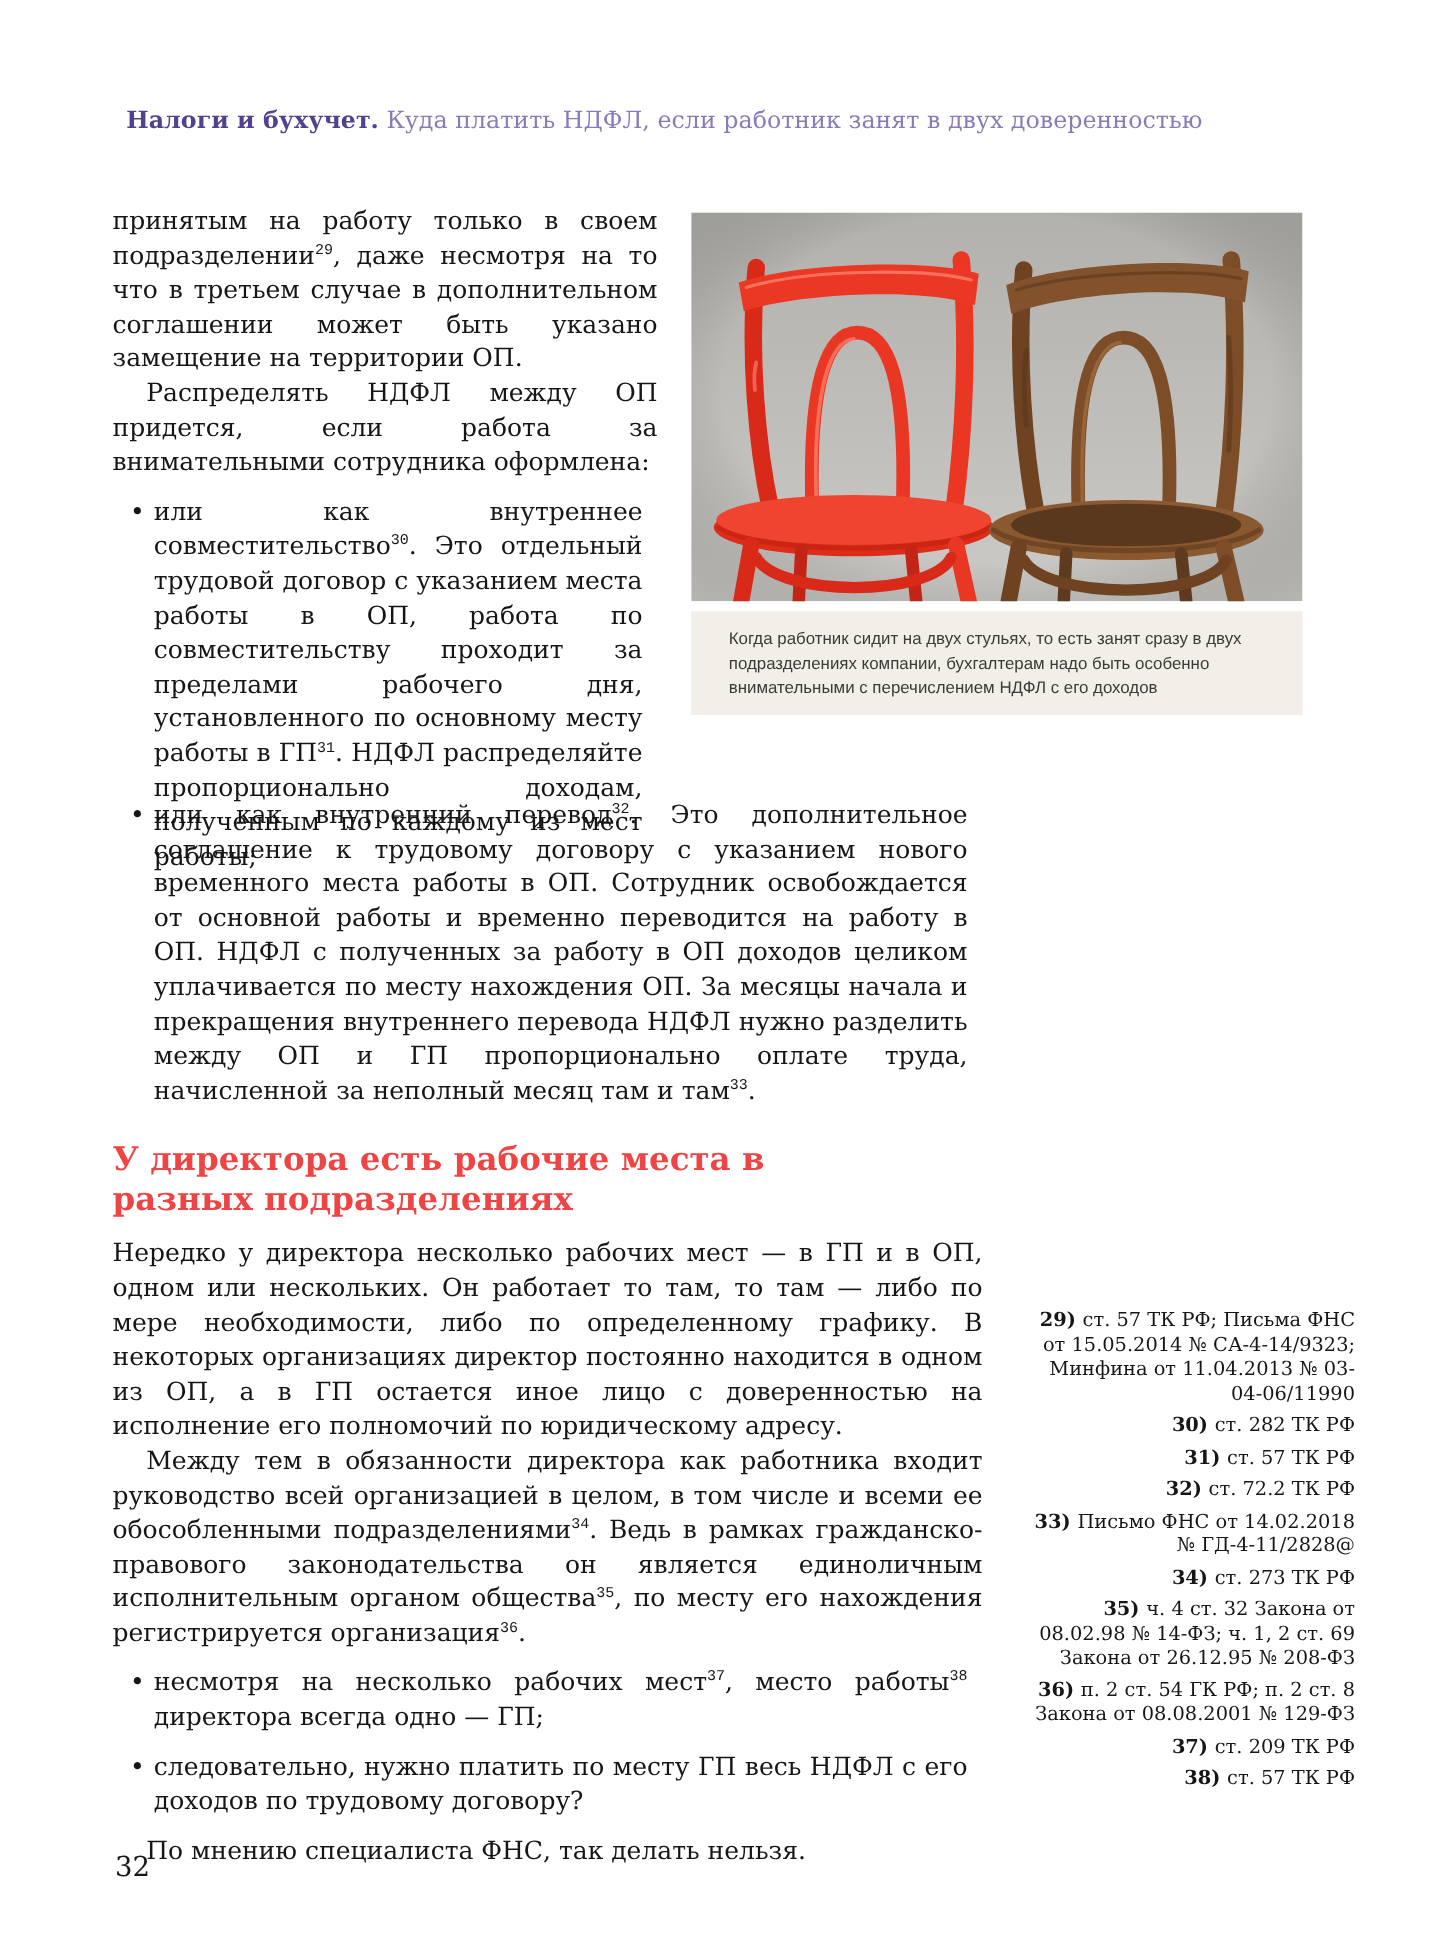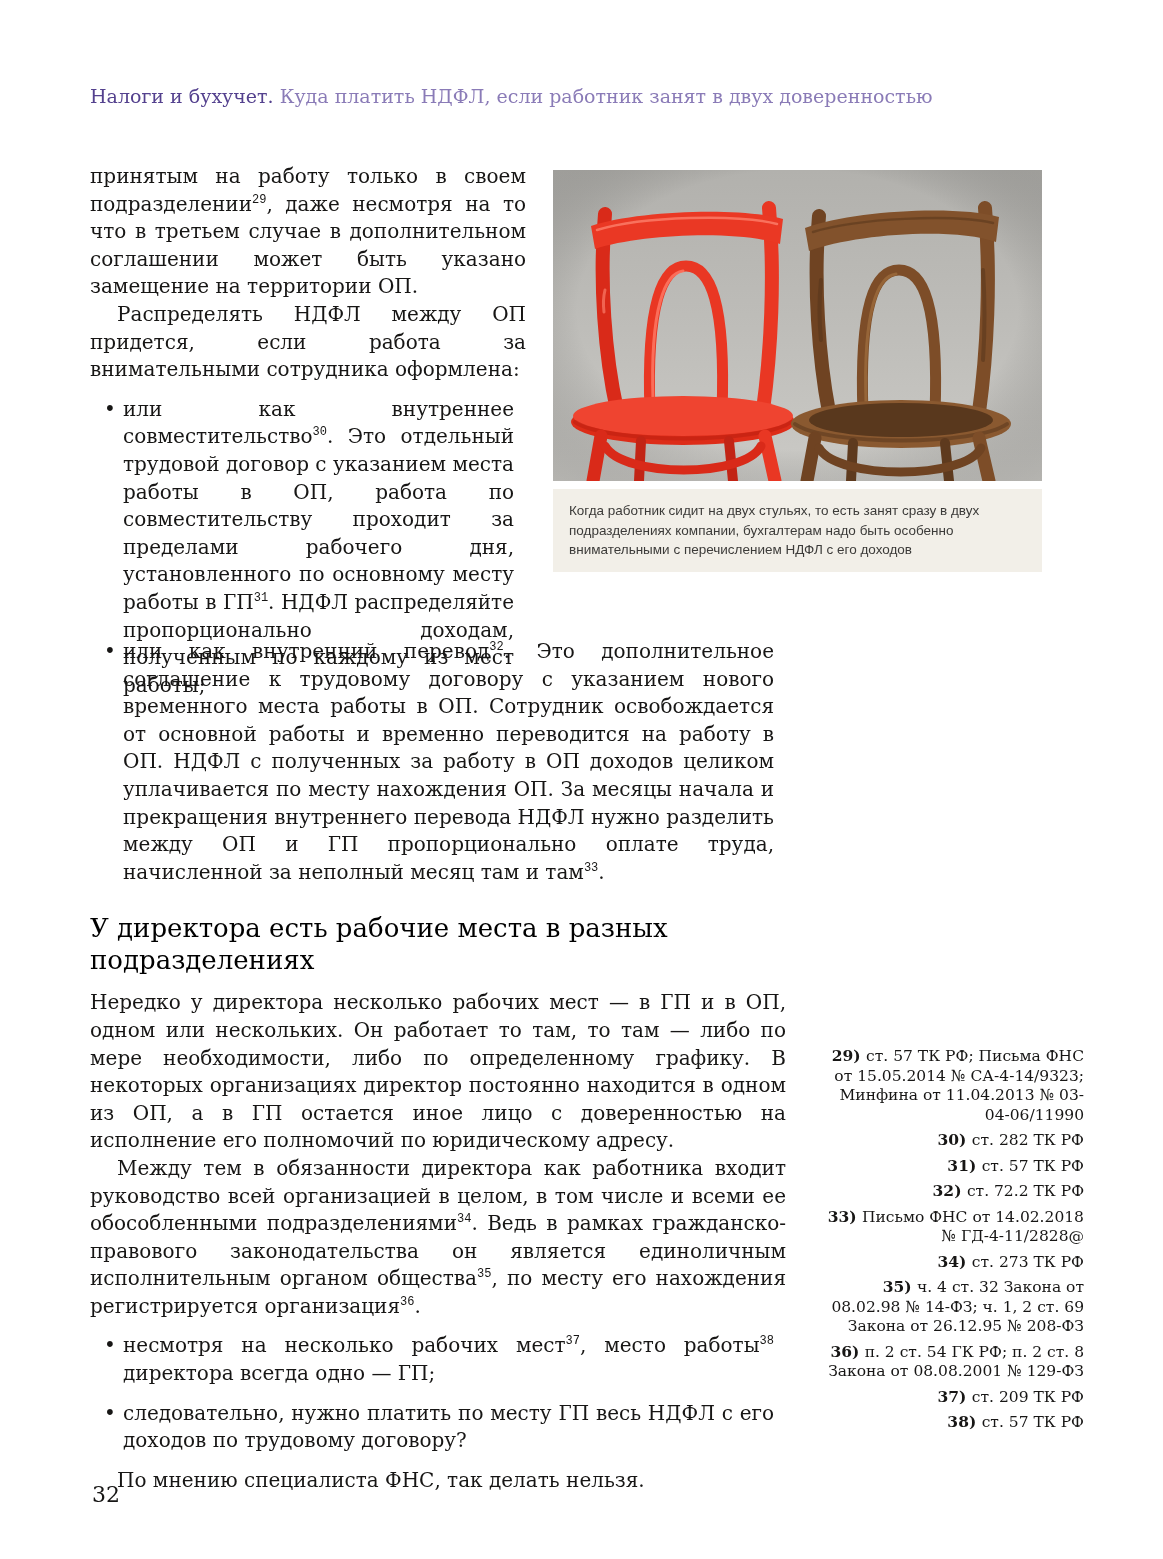--- a/index.html
+++ b/index.html
@@ -3,43 +3,43 @@
 <meta charset="utf-8">
 <title>32</title>
 <style>
   html,body { margin:0; padding:0; background:#ffffff; }
   .page {
     position:relative; width:1163px; height:1559px; background:#ffffff;
     font-family:"DejaVu Serif", serif; color:#171615; overflow:hidden;
   }
   
   .runhead { position:absolute; left:90px; top:84px; width:980px; font-size:19px; line-height:24px; }
-  .runhead .brand { font-weight:normal; color:var(--brand-dark,#54418e); }
+  .runhead .brand { font-weight:bold; color:var(--brand-dark,#54418e);margin-left:11px; }
   .runhead .htitle { color:var(--brand-light,#8a7bb7); }
 
   
   .col1 { position:absolute; left:90px; top:163px; width:436px;
           font-size:20px; line-height:27.6px; text-align:justify; }
   .wide { position:absolute; left:90px; top:626px; width:696px;
           font-size:20px; line-height:27.6px; text-align:justify; }
   p { margin:0; }
   .indent { text-indent:27px; }
   sup { font-size:0.6em; line-height:0; vertical-align:super; letter-spacing:0;font-family:Liberation Mono, monospace; }
 
   ul.blt { margin:0; padding:0; list-style:none; }
   ul.blt li { position:relative; padding-left:21px; text-align:justify; margin:12px; }
   ul.blt li::before { content:"\2022"; position:absolute; left:2px; top:0; }
 
   .section-heading { width:640px; margin:26px 0 13px 0; font-size:26px; line-height:32px;
-                     font-weight:normal; color:#000000; text-align:left; text-indent:0; }
+                     font-weight:bold; color:#ef4444; text-align:left; text-indent:0; }
 
   
   .figure { position:absolute; left:553px; top:170px; width:489px; margin:0; }
   .photo  { display:block; width:489px; height:311px; }
-  .caption { margin-top:8px; background:var(--caption-bg,#f2efe8); padding:12px 16px;
+  .caption { margin-top:8px; background:var(--caption-bg,#f2efe8); padding:12px 30px;
              font-family:"Liberation Sans", sans-serif; font-size:13.5px; line-height:19.5px;
              color:#3c3b39; text-align:left; }
 
   
   .footnotes { position:absolute; left:822px; top:1046px; width:262px;
                font-size:15.5px; line-height:19.5px; text-align:right; }
   .footnotes p.fn { margin:0 0 5px 0; }
   .footnotes b { font-weight:bold; }
 
   .page-number { position:absolute; left:92px; top:1482px; font-size:22px; color:#171615; }

